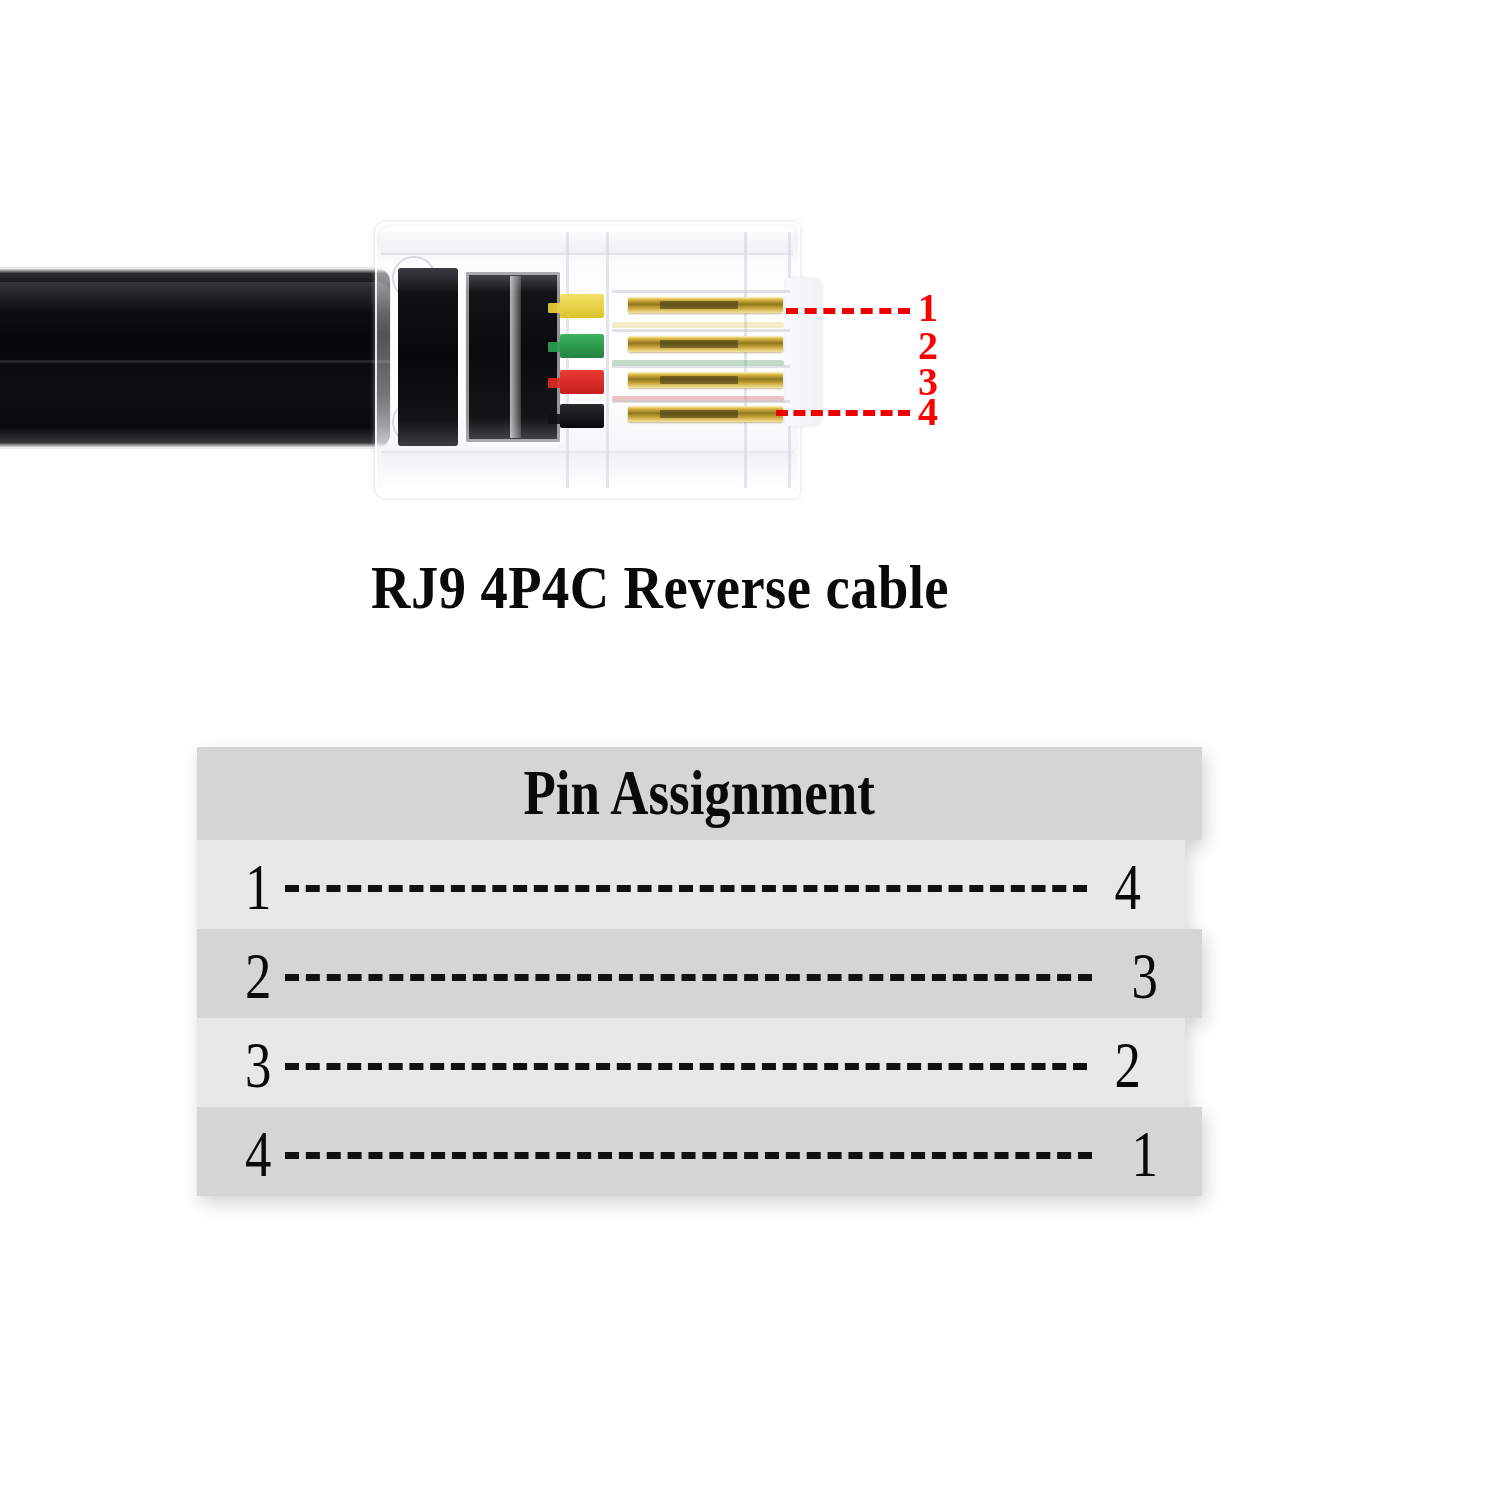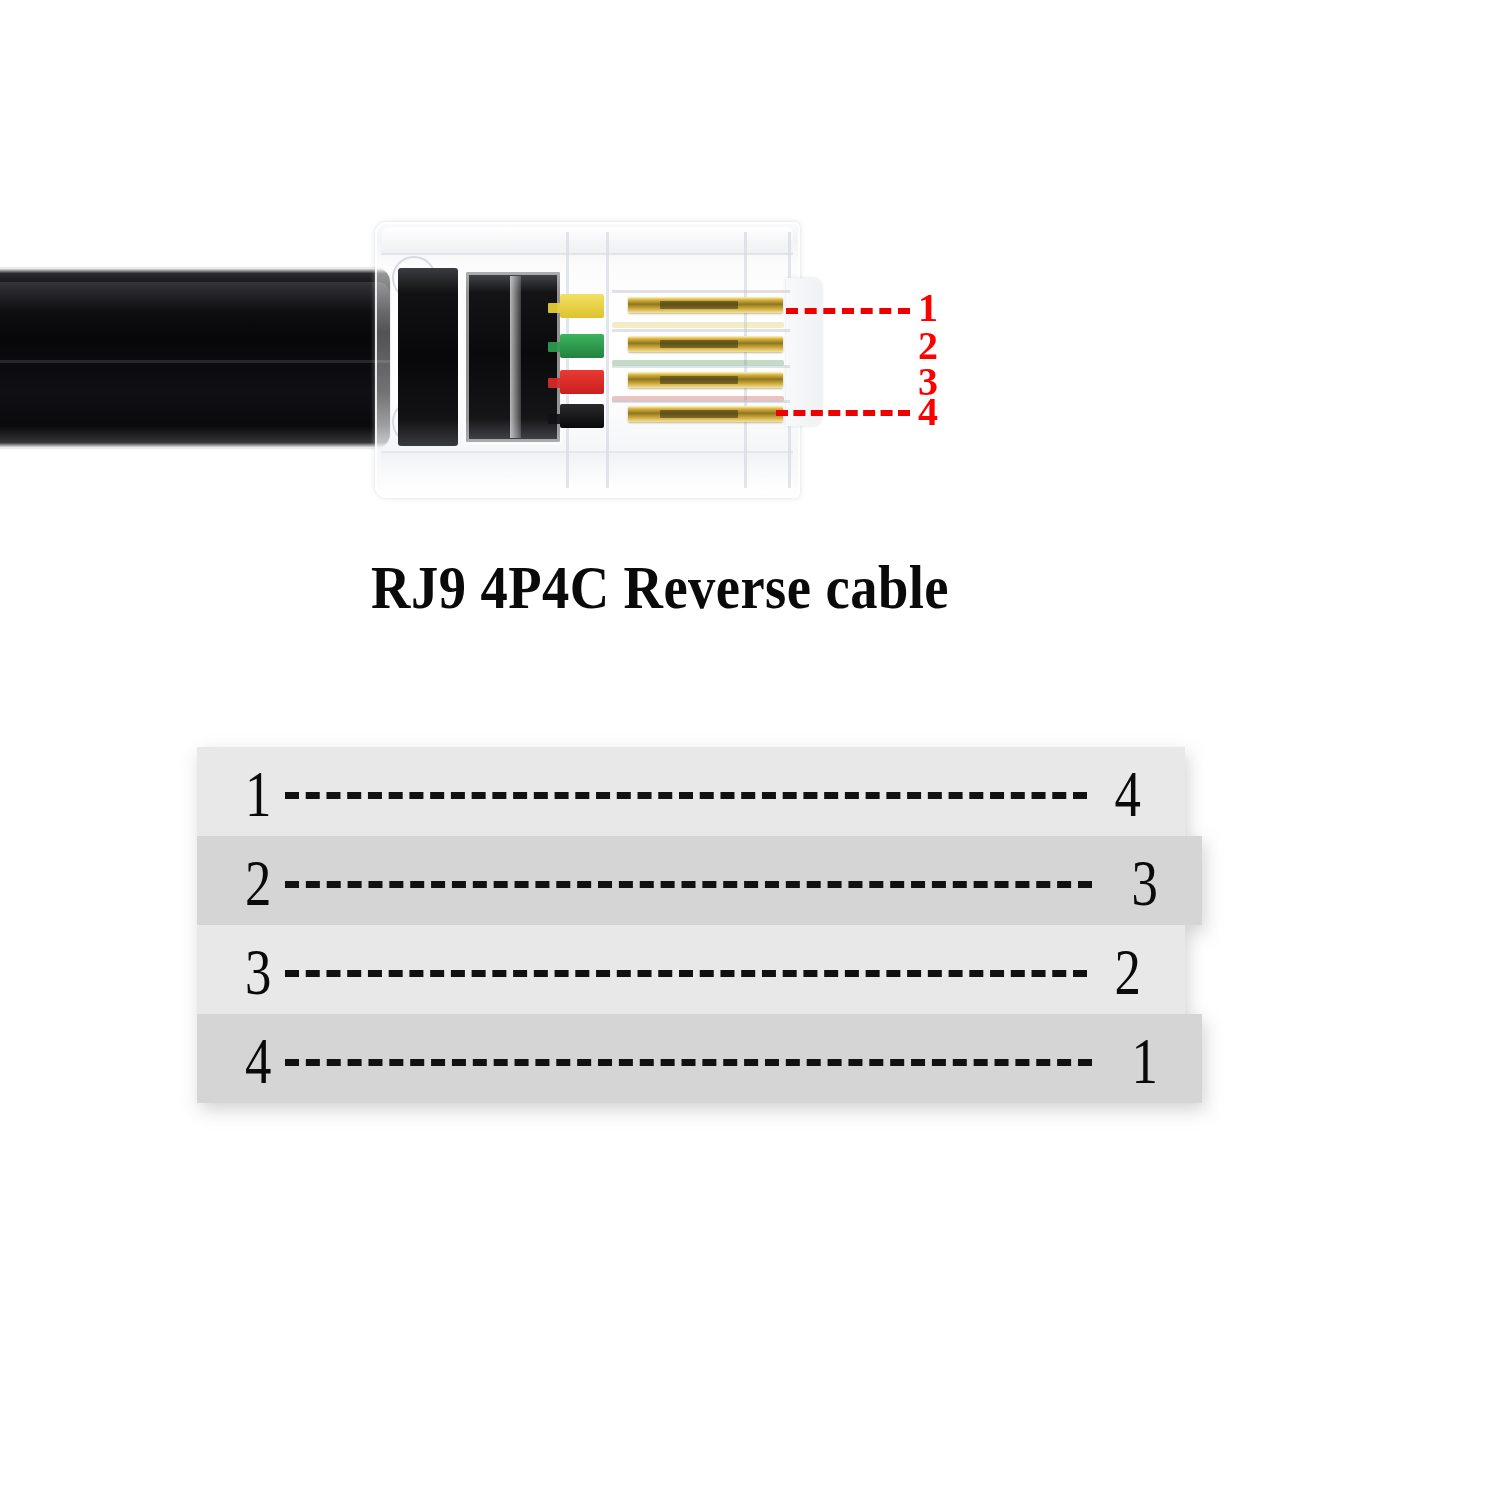--- a/index.html
+++ b/index.html
@@ -353,20 +353,23 @@
   <div class="pin-num" style="left:918px; top:288px;">1</div>
   <div class="pin-num" style="left:918px; top:326px;">2</div>
   <div class="pin-num" style="left:918px; top:362px;">3</div>
   <div class="pin-num" style="left:918px; top:392px;">4</div>
 </div>
 
 <div id="caption">RJ9 4P4C Reverse cable</div>
 
 <div id="pin-table">
 
+  <div class="tbl-header">
+    <span>Pin Assignment</span>
+  </div>
 
   <div class="tbl-row odd">
     <div class="cell-left">1</div>
     <div class="cell-dash"></div>
     <div class="cell-right">4</div>
   </div>
 
   <div class="tbl-row even">
     <div class="cell-left">2</div>
     <div class="cell-dash"></div>

